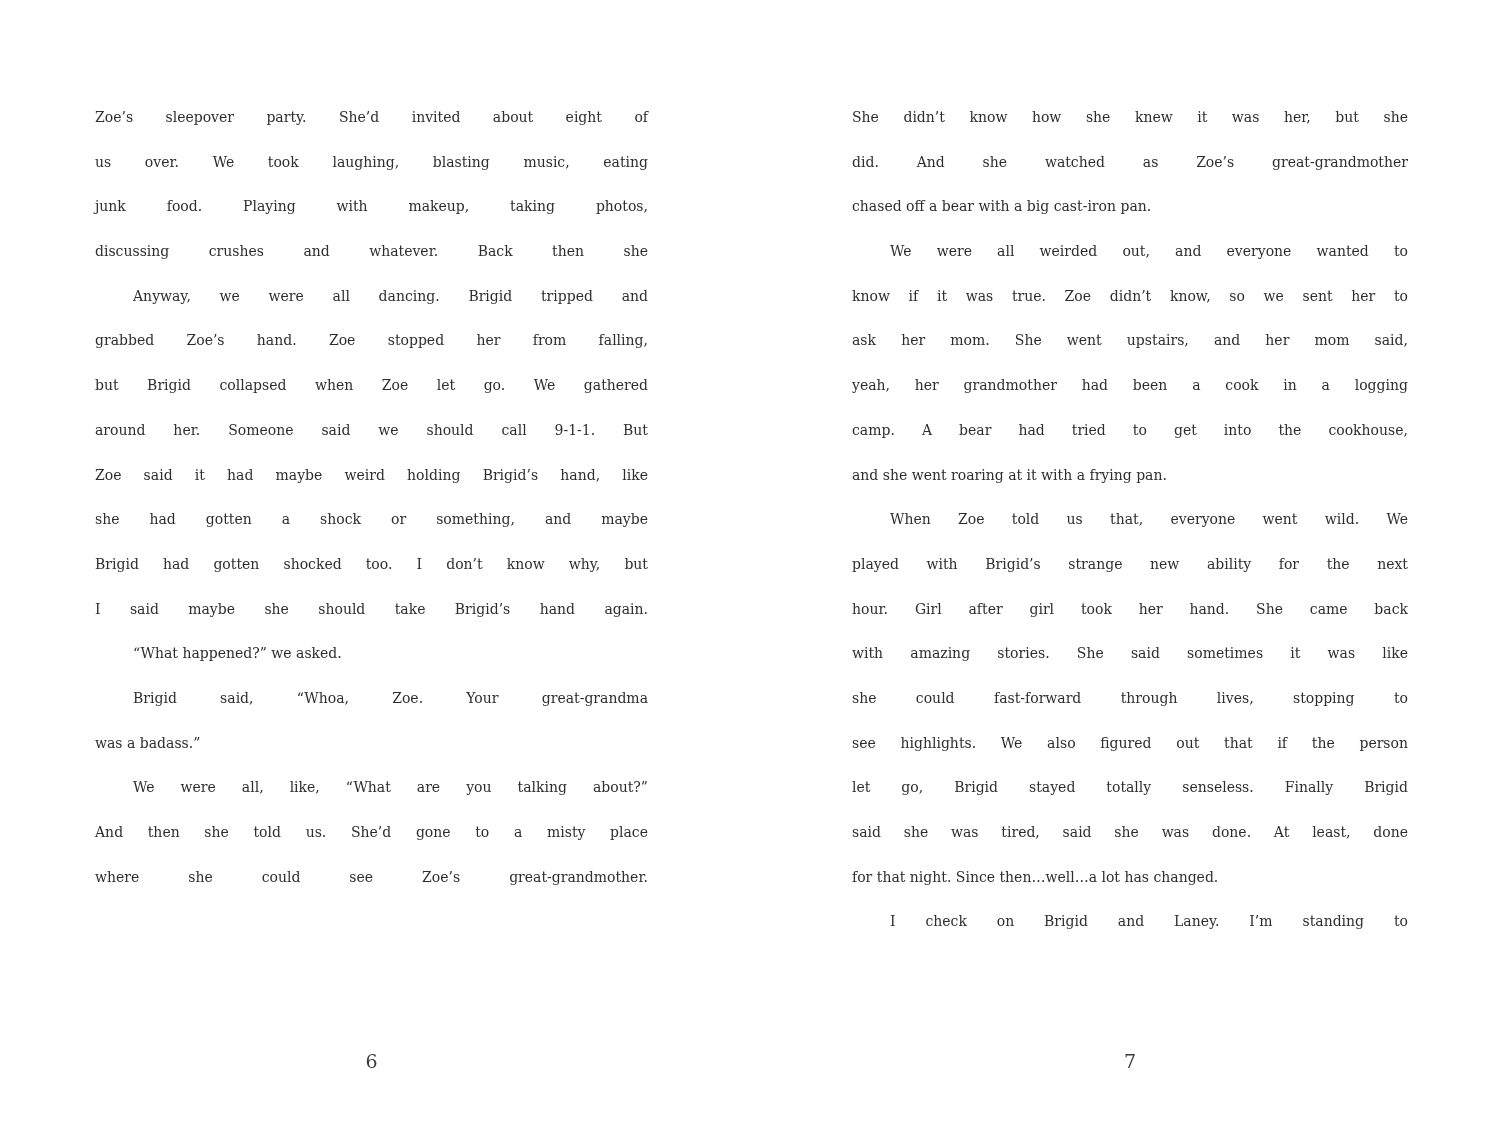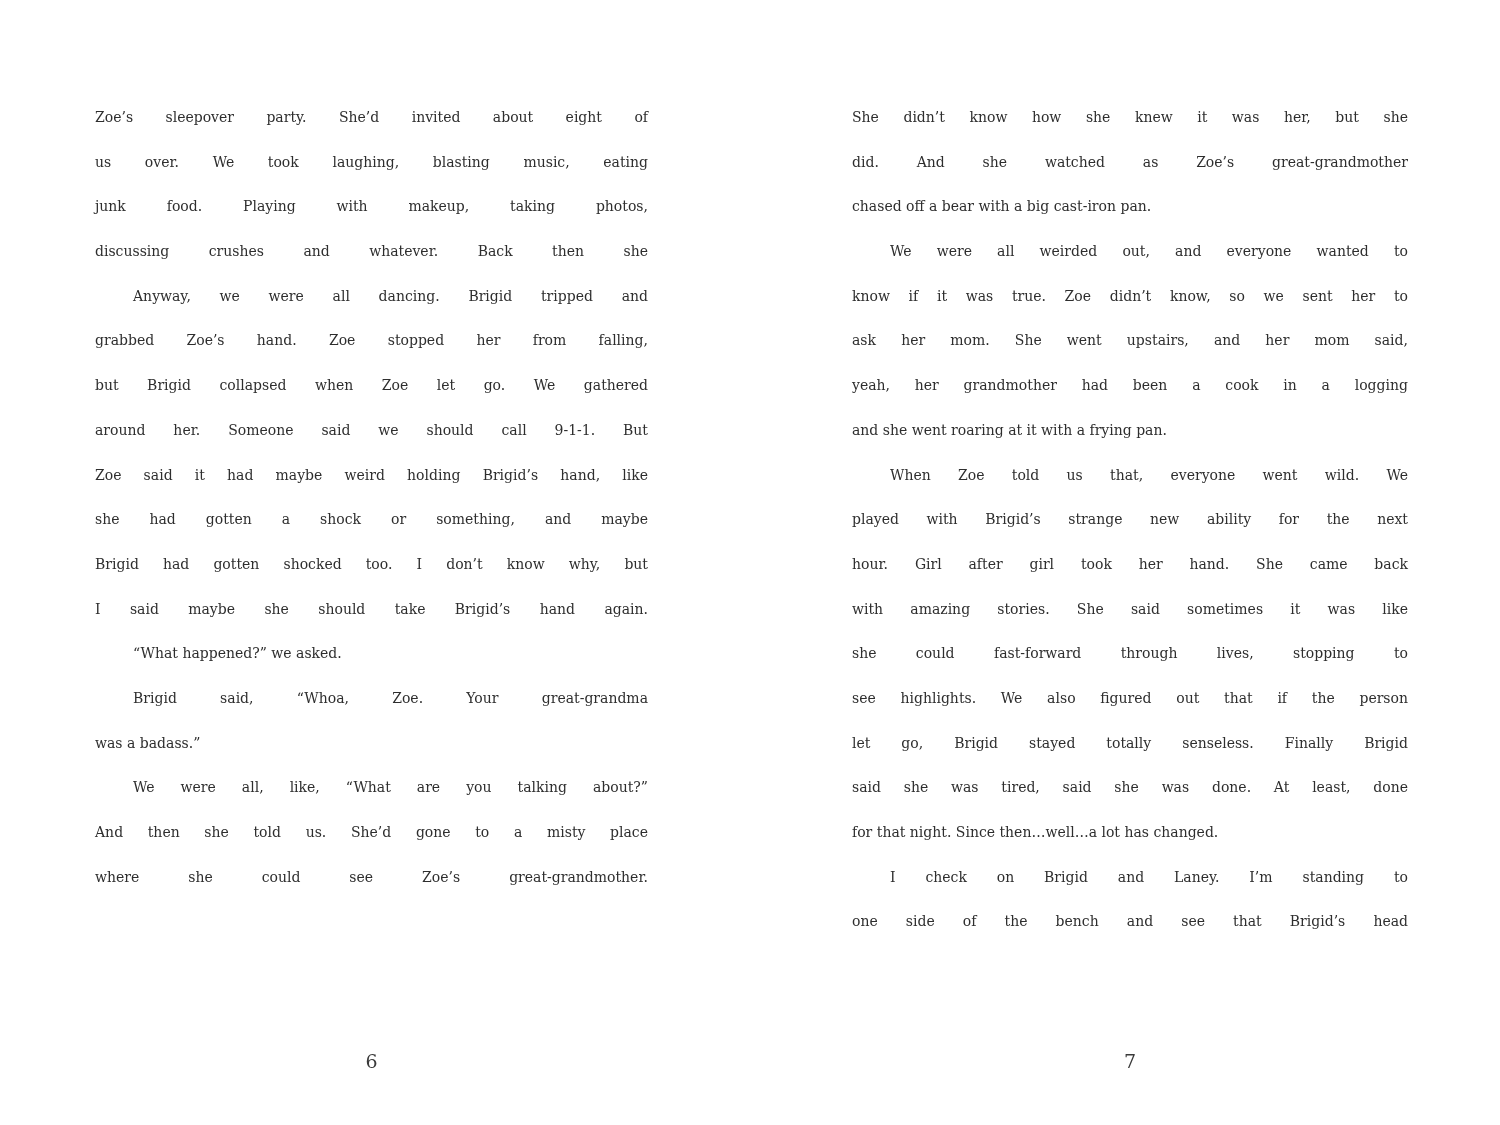--- a/index.html
+++ b/index.html
@@ -73,28 +73,28 @@
   </section>
   <section>
     <div class="page-col" id="page-right-text">
         <div class="line">She didn’t know how she knew it was her, but she</div>
         <div class="line">did. And she watched as Zoe’s great-grandmother</div>
         <div class="line para-end">chased off a bear with a big cast-iron pan.</div>
         <div class="line indent">We were all weirded out, and everyone wanted to</div>
         <div class="line">know if it was true. Zoe didn’t know, so we sent her to</div>
         <div class="line">ask her mom. She went upstairs, and her mom said,</div>
         <div class="line">yeah, her grandmother had been a cook in a logging</div>
+        <div class="line">camp. A bear had tried to get into the cookhouse,</div>
         <div class="line para-end">and she went roaring at it with a frying pan.</div>
         <div class="line indent">When Zoe told us that, everyone went wild. We</div>
         <div class="line">played with Brigid’s strange new ability for the next</div>
         <div class="line">hour. Girl after girl took her hand. She came back</div>
         <div class="line">with amazing stories. She said sometimes it was like</div>
         <div class="line">she could fast-forward through lives, stopping to</div>
         <div class="line">see highlights. We also figured out that if the person</div>
         <div class="line">let go, Brigid stayed totally senseless. Finally Brigid</div>
         <div class="line">said she was tired, said she was done. At least, done</div>
         <div class="line para-end">for that night. Since then…well…a lot has changed.</div>
         <div class="line indent">I check on Brigid and Laney. I’m standing to</div>
-        <div class="line">one side of the bench and see that Brigid’s head</div>
       </div>
     <div class="page-number" id="page-number-right">7</div>
   </section>
 </div>
 
 </body></html>

